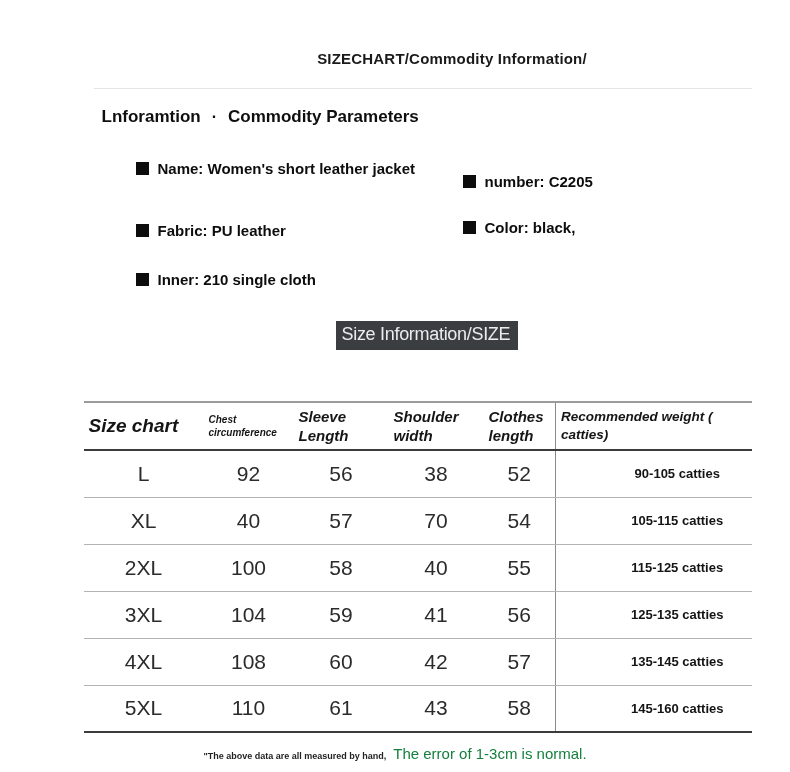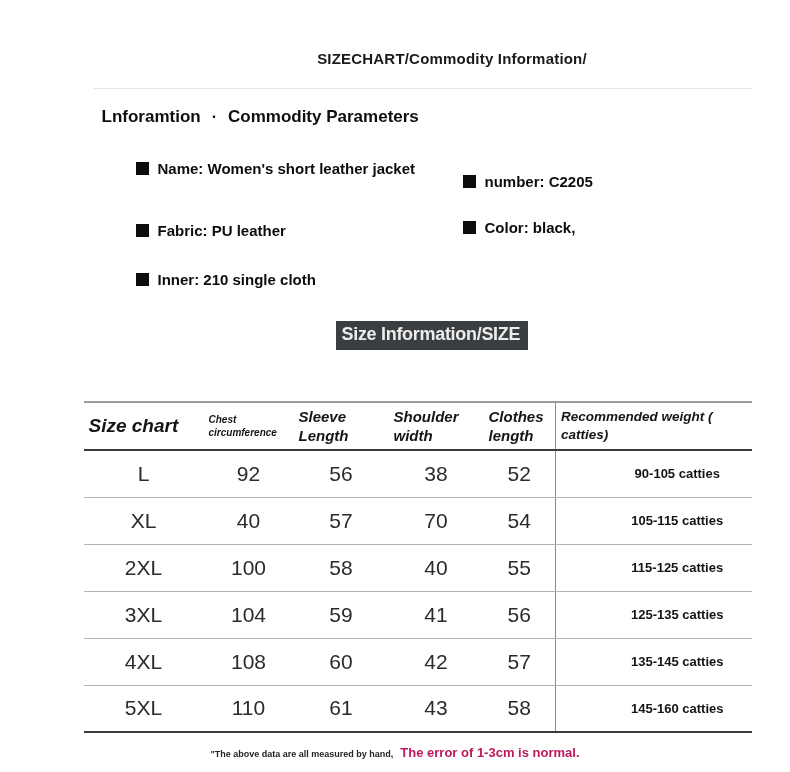--- a/index.html
+++ b/index.html
@@ -65,21 +65,21 @@
   .param-fabric { left: 97px;  top: 206px; }
   .param-color  { left: 424px; top: 203px; }
   .param-inner  { left: 97px;  top: 255px; }
 
   
   .size-banner {
     position: absolute;
     left: 297px; top: 309px;
     padding: 3px 8px 5px 6px;
     font-size: 18px;
-    font-weight: bold;
+    font-weight: normal;
     letter-spacing: -0.3px;
     white-space: nowrap;
   }
 
   
   .size-table {
     position: absolute;
     left: 45px; top: 389px;
     width: 715px;
     border-collapse: collapse;
@@ -126,21 +126,21 @@
   .footnote {
     position: absolute;
     top: 733px; left: 0;
     width: 100%;
     display: flex;
     justify-content: center;
     align-items: baseline;
     gap: 7px;
   }
   .footnote .small { font-size: 9px;  font-weight: bold; color: #232323; }
-  .footnote .big   { font-size: 13px; font-weight: bold; color: #be185d; }
+  .footnote .big   { font-size: 15px; font-weight: normal; color: #15803d; }
 </style>
 </head>
 <body>
 
 <div class="page">
 
   <div class="title">SIZECHART/Commodity Information/</div>
   <div class="title-divider"></div>
 
   <div class="section-heading">

